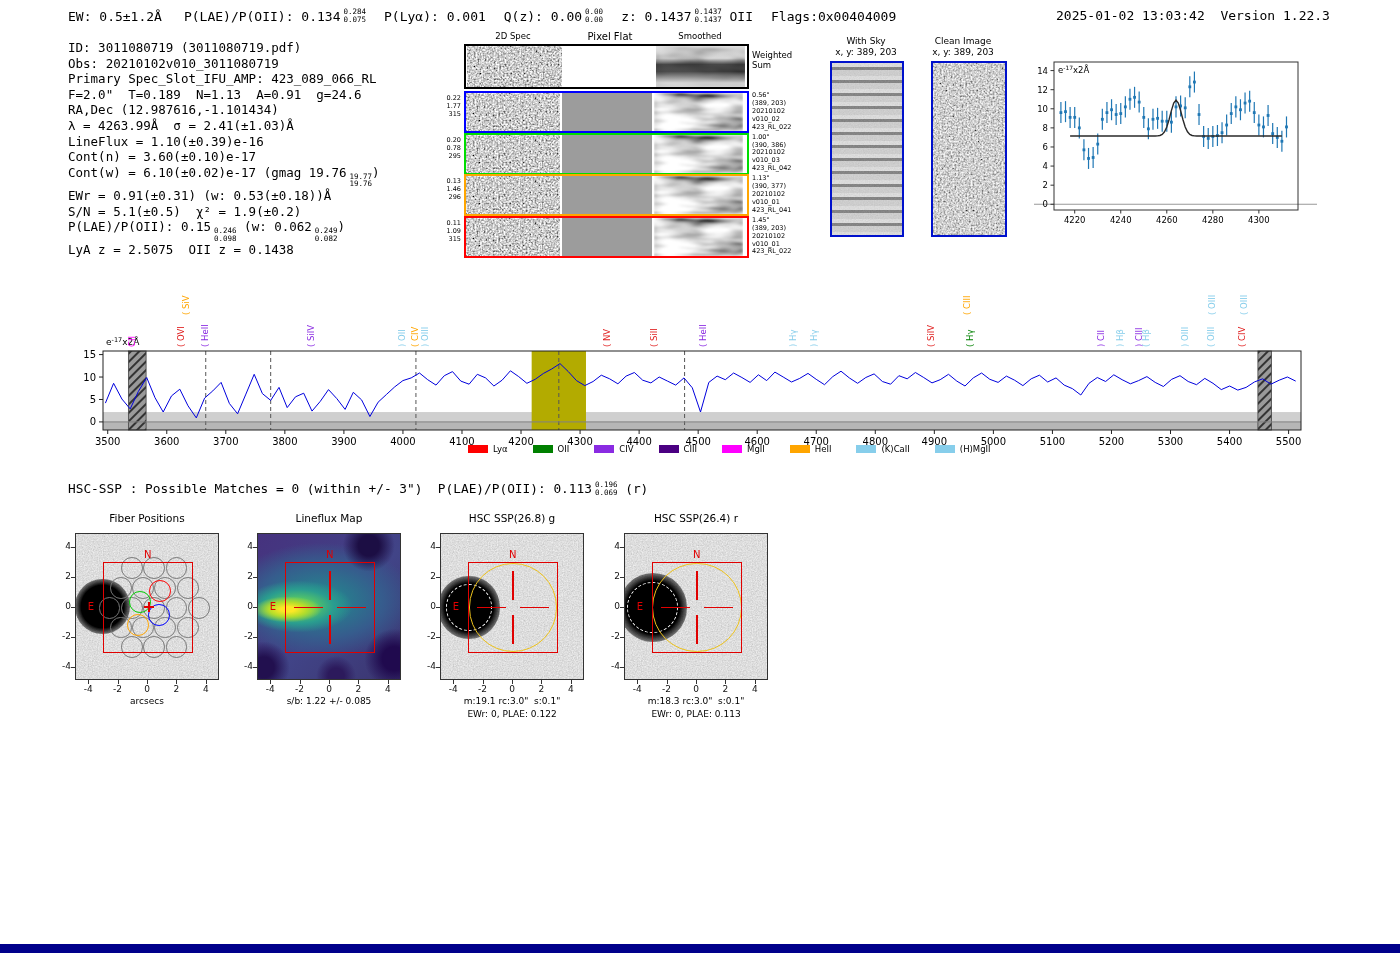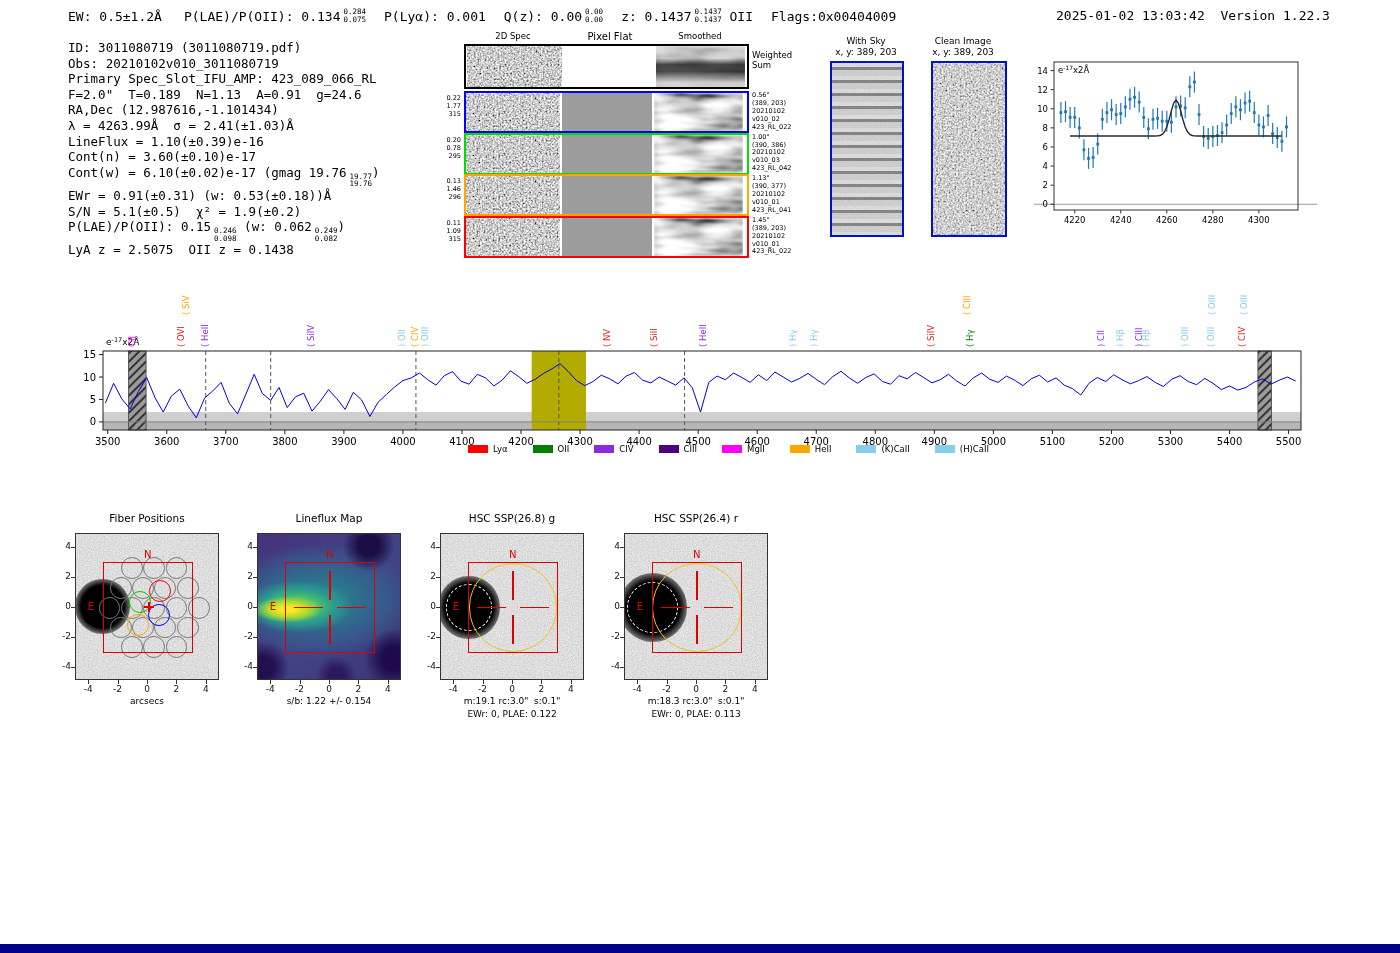--- a/index.html
+++ b/index.html
@@ -499,24 +499,25 @@
       <div class="legenditem">
         <div class="sw" style="background: rgb(255, 165, 0);"></div>
         <span>HeII</span>
       </div>
       <div class="legenditem">
         <div class="sw" style="background: rgb(135, 206, 235);"></div>
         <span>(K)CaII</span>
       </div>
       <div class="legenditem">
         <div class="sw" style="background: rgb(135, 206, 235);"></div>
-        <span>(H)CaII</span>
+        <span>(H)MgII</span>
       </div>
     </div>
 
+  <div id="hscline" class="abs mono hdrflex" style="left: 68px; top: 481px; font-size: 12.8px;"><span>HSC-SSP : Possible Matches = 0 (within +/- 3")  P(LAE)/P(OII): 0.113</span><span class="hilo"><span>0.196</span><span>0.069</span></span><span> (r)</span></div>
 
   <div id="panels">
       <div class="ptitle sans" style="position: absolute; left: 55px; top: 512px; width: 184px;">Fiber Positions</div>
       <div style="position: absolute; left: 75px; top: 533px; width: 144px; height: 147px; border: 1px solid rgb(51, 51, 51); box-sizing: border-box; overflow: hidden; background: rgb(233, 233, 233);">
         <div class="noisebox" style="position: absolute; left: 0px; top: 0px; width: 100%; height: 100%;">
           <svg preserveAspectRatio="none">
             <rect width="100%" height="100%" filter="url(#fLight)"></rect>
           </svg>
         </div>
         <div style="position: absolute; left: -0.88852px; top: 45.4125px; width: 54.675px; height: 54.675px; border-radius: 50%; background: radial-gradient(circle, rgb(0, 0, 0) 0px, rgb(0, 0, 0) 55%, rgba(0, 0, 0, 0.5) 70%, rgba(0, 0, 0, 0) 100%);"></div>
@@ -594,21 +595,21 @@
       <div style="position: absolute; left: 253px; top: 606.5px; width: 4px; height: 1px; background: rgb(51, 51, 51);"></div>
       <div class="yticklab sans" style="position: absolute; left: 223px; top: 601px; width: 30px;">0</div>
       <div style="position: absolute; left: 358.388px; top: 680px; width: 1px; height: 4px; background: rgb(51, 51, 51);"></div>
       <div class="ticklab sans" style="position: absolute; left: 343.388px; top: 684px; width: 30px;">2</div>
       <div style="position: absolute; left: 253px; top: 576.5px; width: 4px; height: 1px; background: rgb(51, 51, 51);"></div>
       <div class="yticklab sans" style="position: absolute; left: 223px; top: 571px; width: 30px;">2</div>
       <div style="position: absolute; left: 387.776px; top: 680px; width: 1px; height: 4px; background: rgb(51, 51, 51);"></div>
       <div class="ticklab sans" style="position: absolute; left: 372.776px; top: 684px; width: 30px;">4</div>
       <div style="position: absolute; left: 253px; top: 546.5px; width: 4px; height: 1px; background: rgb(51, 51, 51);"></div>
       <div class="yticklab sans" style="position: absolute; left: 223px; top: 541px; width: 30px;">4</div>
-      <div class="cap sans" style="position: absolute; left: 237px; top: 696px; width: 184px;">s/b: 1.22 +/- 0.154</div>
+      <div class="cap sans" style="position: absolute; left: 237px; top: 696px; width: 184px;">s/b: 1.22 +/- 0.085</div>
       <div class="ptitle sans" style="position: absolute; left: 420px; top: 512px; width: 184px;">HSC SSP(26.8) g</div>
       <div style="position: absolute; left: 440px; top: 533px; width: 144px; height: 147px; border: 1px solid rgb(51, 51, 51); box-sizing: border-box; overflow: hidden; background: rgb(233, 233, 233);">
         <div class="noisebox" style="position: absolute; left: 0px; top: 0px; width: 100%; height: 100%;">
           <svg preserveAspectRatio="none">
             <rect width="100%" height="100%" filter="url(#fLight)"></rect>
           </svg>
         </div>
         <div style="position: absolute; left: -3.46913px; top: 42.1125px; width: 62.775px; height: 62.775px; border-radius: 50%; background: radial-gradient(circle, rgb(0, 0, 0) 0px, rgb(0, 0, 0) 55%, rgba(0, 0, 0, 0.5) 70%, rgba(0, 0, 0, 0) 100%);"></div>
         <div class="circ" style="left: 4.66837px; top: 50.25px; width: 46.5px; height: 46.5px; border: 1.3px dashed rgb(255, 255, 255);"></div>
         <div class="circ" style="left: 27.93px; top: 29.43px; width: 88.14px; height: 88.14px; border: 1.6px solid rgb(237, 194, 28);"></div>

